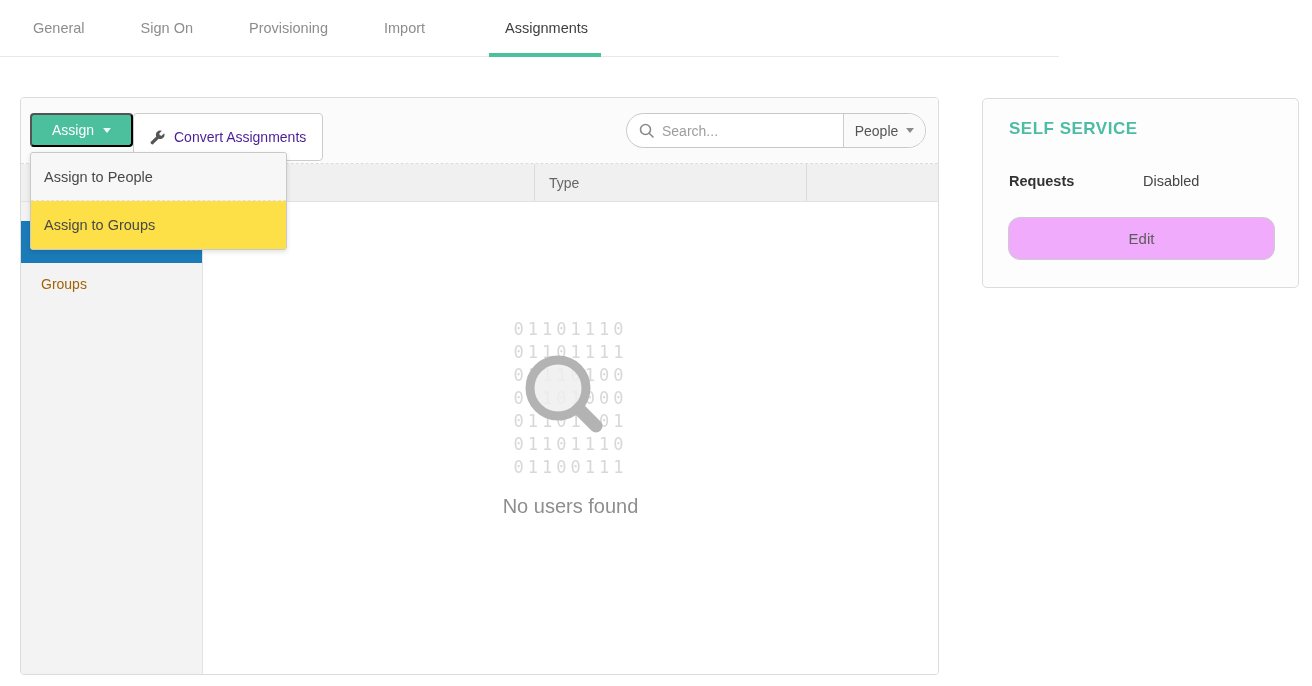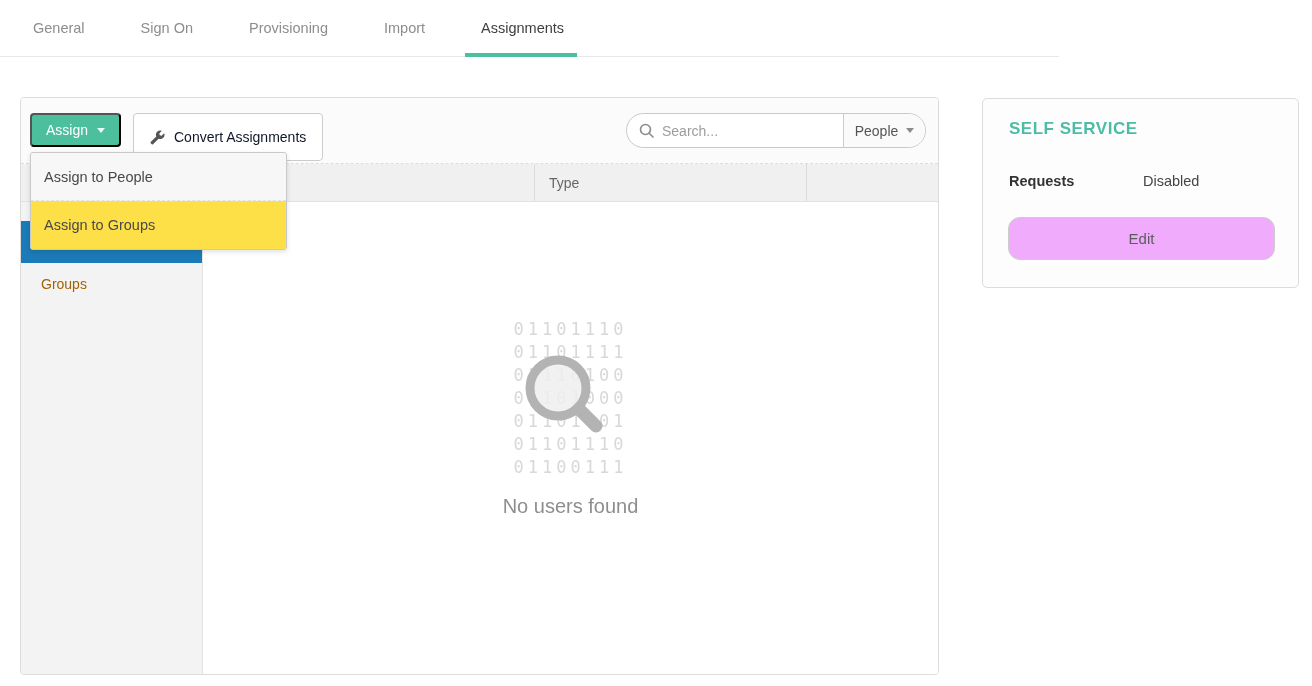--- a/index.html
+++ b/index.html
@@ -4,36 +4,36 @@
 <style>
   * { margin:0; padding:0; box-sizing:border-box; }
   html,body { width:1312px; height:686px; background:#ffffff; font-family:"Liberation Sans", sans-serif; position:relative; overflow:hidden; }
 
   
   .tabbar { position:absolute; left:0; top:0; width:1059px; height:57px;
             border-bottom:1px solid #e8e8e8; display:flex; align-items:stretch;
             padding-left:33px; }
   .tab { display:flex; align-items:center; position:relative; margin-right:56px;
          font-size:14.5px; color:#8d8d8d; cursor:pointer; white-space:nowrap; }
-  .tab.active { color:#404040; }
+  .tab.active { color:#404040;margin-left:24px; }
   .tab.active::after { content:""; position:absolute; left:-16px; right:-13px; bottom:-1px;
                        height:4px; background:#4cbf9d; }
 
   
   .card { position:absolute; left:20px; top:97px; width:919px; height:578px;
           border:1px solid #dcdcdc; border-radius:4px; background:#fff; overflow:hidden; }
 
   .toolbar { position:relative; height:66px; background:#fbfbfb;
              border-bottom:1px dashed #dddddd; }
   .btn { display:inline-flex; align-items:center; justify-content:center;
          font-size:14px; border-radius:4px; cursor:pointer; }
-  .btn-assign { position:absolute; left:9px; top:15px; height:34px; padding:0 14px;
+  .btn-assign { position:absolute; left:9px; top:15px; height:34px; padding:0 20px;
                 background:#4cbf9d; color:#ffffff; gap:9px; }
   .btn-convert { position:absolute; left:112px; top:15px; height:48px; padding:0 16px;
-                 background:#ffffff; border:1px solid #cccccc; color:#0f172a; gap:9px; }
+                 background:#ffffff; border:1px solid #cccccc; color:#4c1d95; gap:9px; }
   .caret { width:0; height:0; border-left:4px solid transparent;
            border-right:4px solid transparent; border-top:5px solid currentColor; }
   .caret.white { color:#eafaf4; }
   .caret.gray { color:#8a8a8a; }
 
   .search-group { position:absolute; right:12px; top:15px; width:300px; height:35px;
                   display:flex; border:1px solid #c8c8c8; border-radius:18px;
                   background:#ffffff; overflow:hidden; }
   .search-seg { flex:1; display:flex; align-items:center; padding-left:12px; gap:8px; }
   .search-seg input { border:none; outline:none; background:transparent; flex:1;

